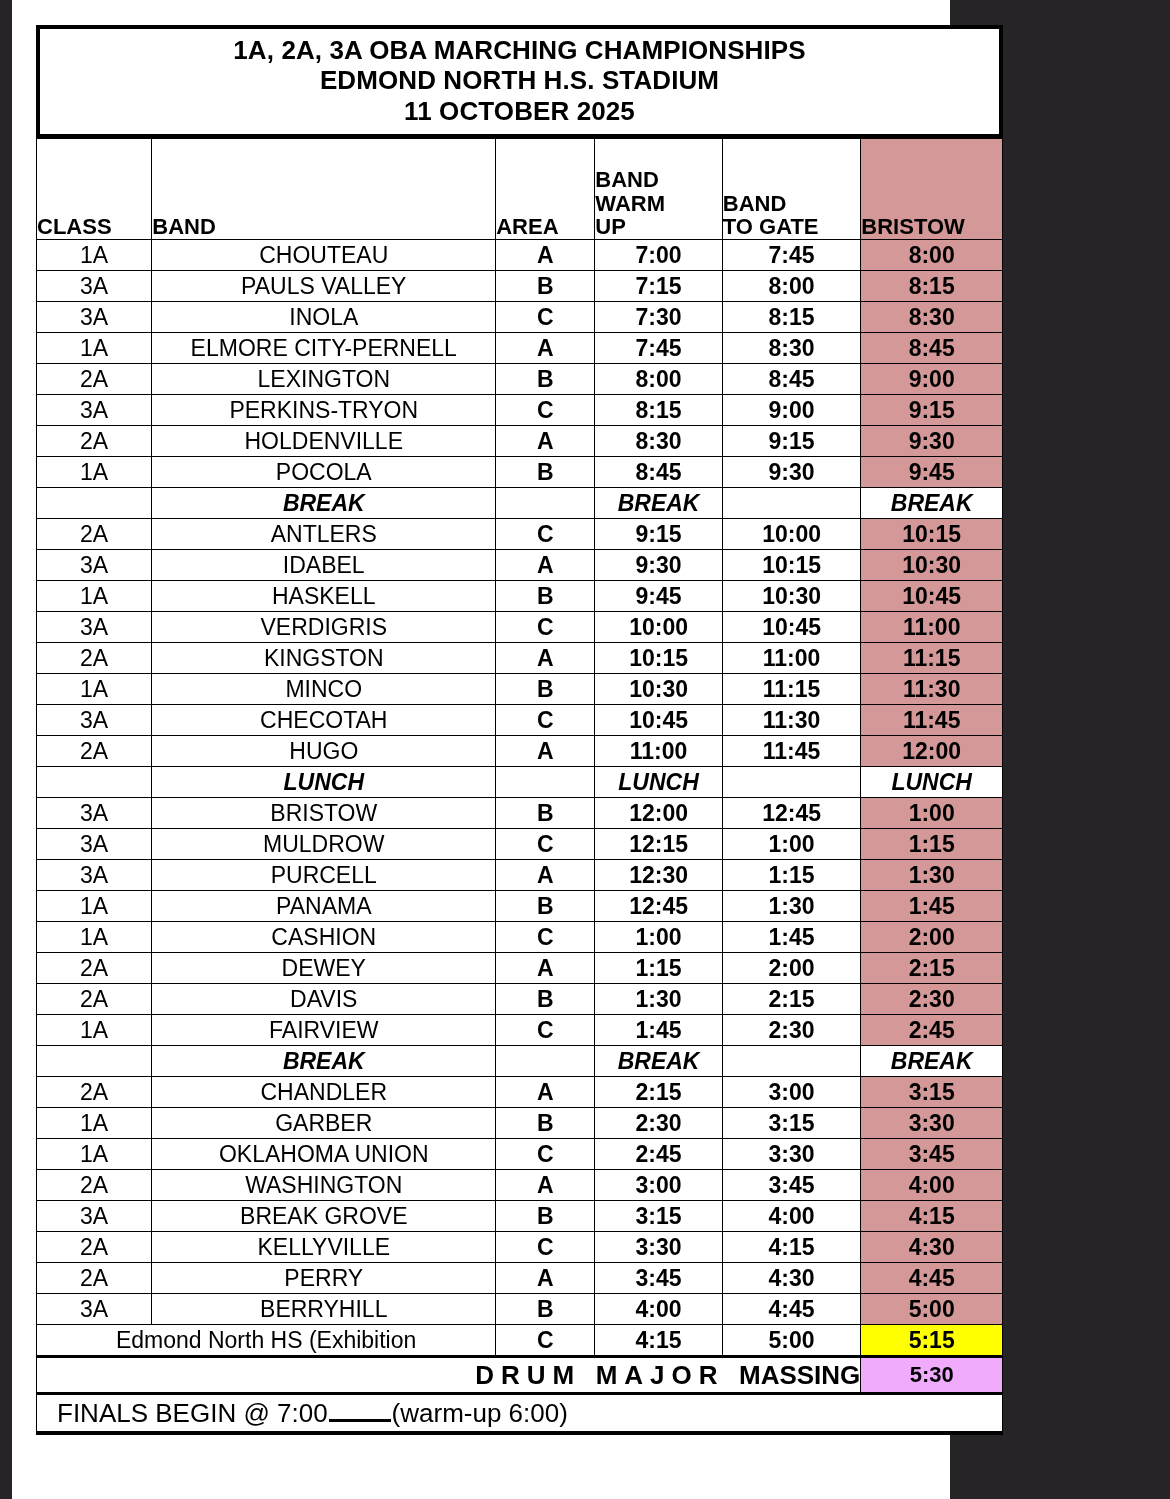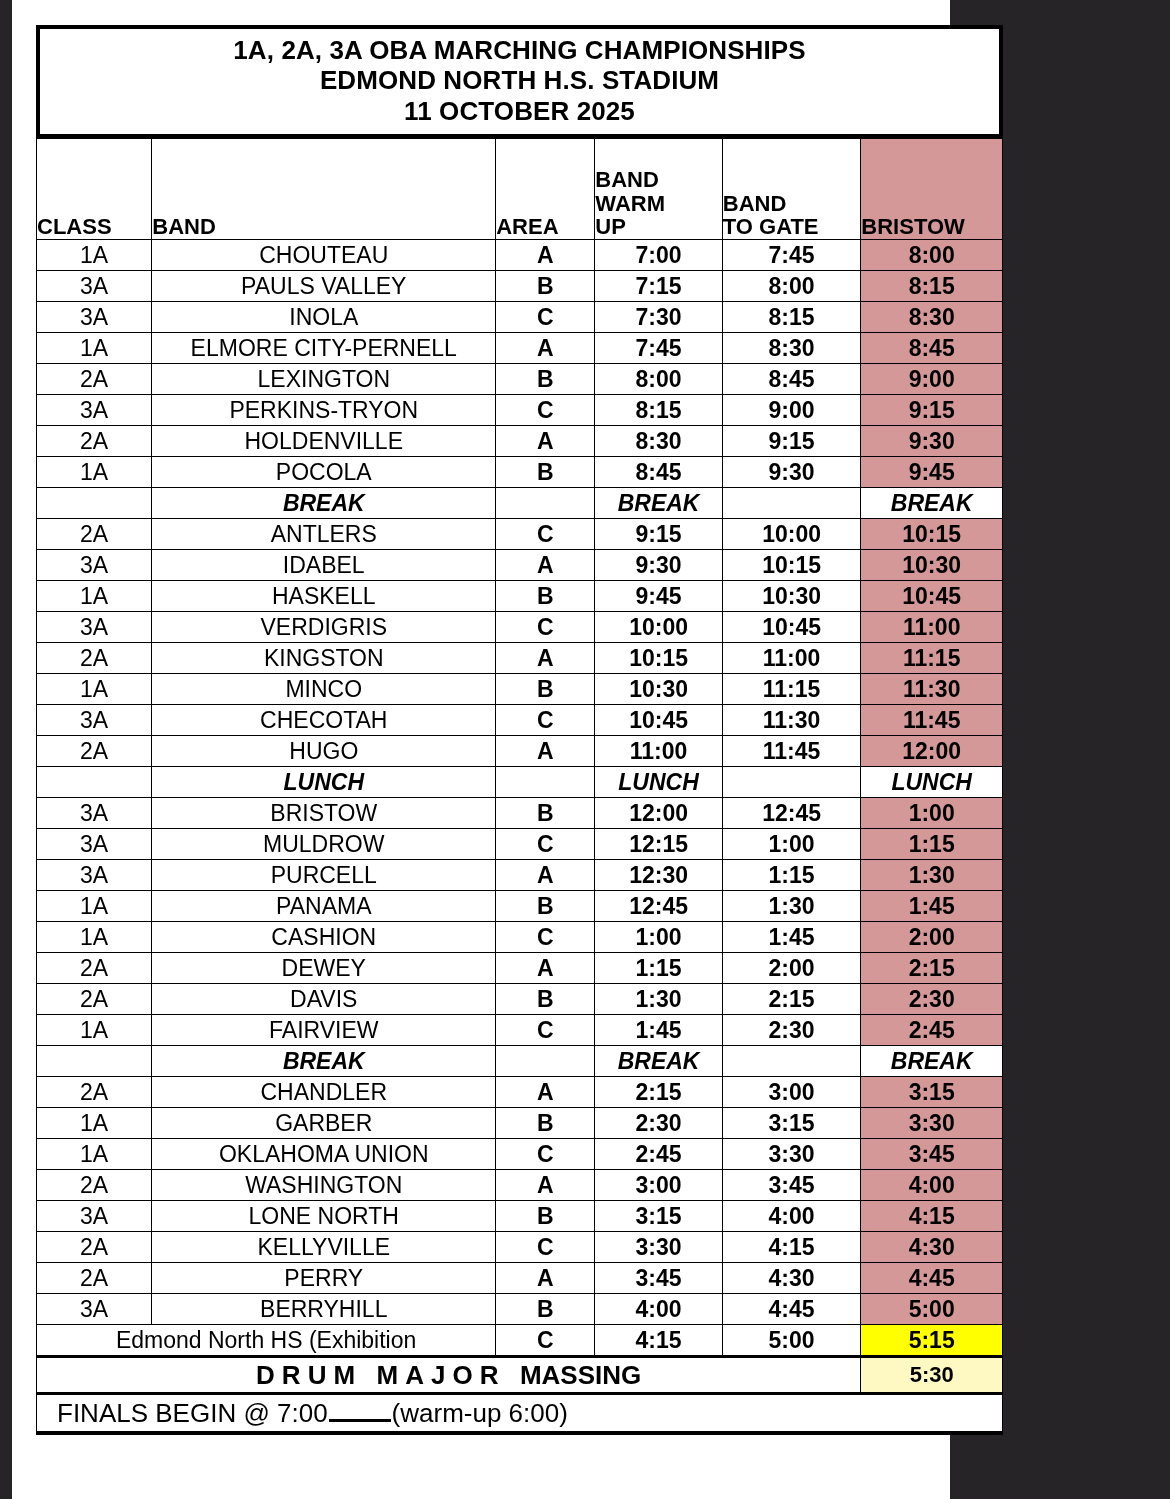--- a/index.html
+++ b/index.html
@@ -108,31 +108,31 @@
     margin-left: 17px;
   }
   td.hl-yellow { background: #ffff00 !important; }
 
   tr.massing-row td {
     height: 34px;
     border-top: 3px solid #000;
     border-bottom: 3px solid #000;
   }
   td.massing-label {
-    text-align: center;
+    text-align: right;
     font-size: 26px;
     font-weight: bold;
     padding-left: 4px;
   }
   .sp-word { letter-spacing: 7px; }
   td.massing-time {
     text-align: center;
     font-size: 22px;
     font-weight: bold;
-    background: #fef9c3;
+    background: #f0abfc;
   }
 
   tr.finals-row td {
     height: 36px;
     text-align: left;
     font-size: 26px;
     padding-left: 20px;
     border-top: 3px solid #000;
     border-bottom: 4px solid #000;
     background: #fff;
@@ -428,21 +428,21 @@
           <tr class="band-row">
             <td class="cl">2A</td>
             <td class="bd">WASHINGTON</td>
             <td class="ar">A</td>
             <td class="wu">3:00</td>
             <td class="tg">3:45</td>
             <td class="pf">4:00</td>
           </tr>
           <tr class="band-row">
             <td class="cl">3A</td>
-            <td class="bd">LONE NORTH</td>
+            <td class="bd">BREAK GROVE</td>
             <td class="ar">B</td>
             <td class="wu">3:15</td>
             <td class="tg">4:00</td>
             <td class="pf">4:15</td>
           </tr>
           <tr class="band-row">
             <td class="cl">2A</td>
             <td class="bd">KELLYVILLE</td>
             <td class="ar">C</td>
             <td class="wu">3:30</td>

